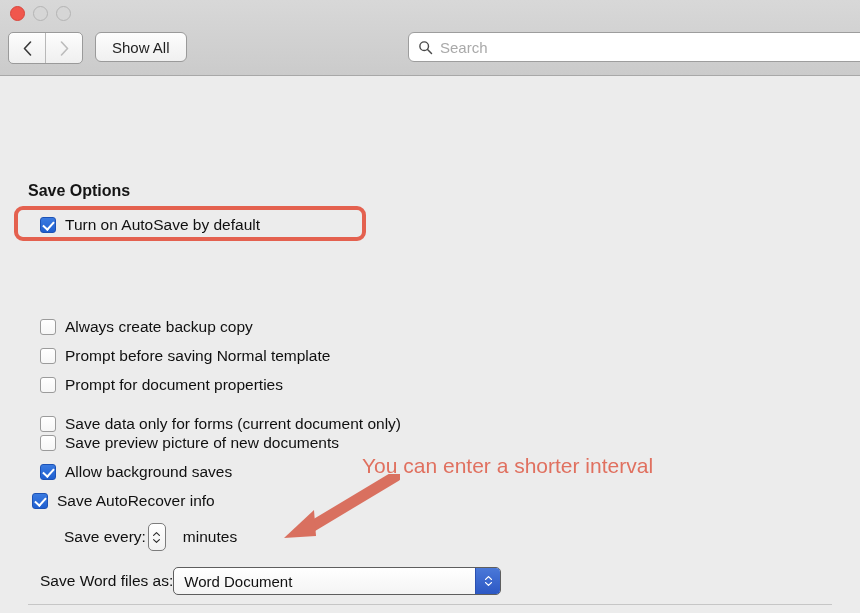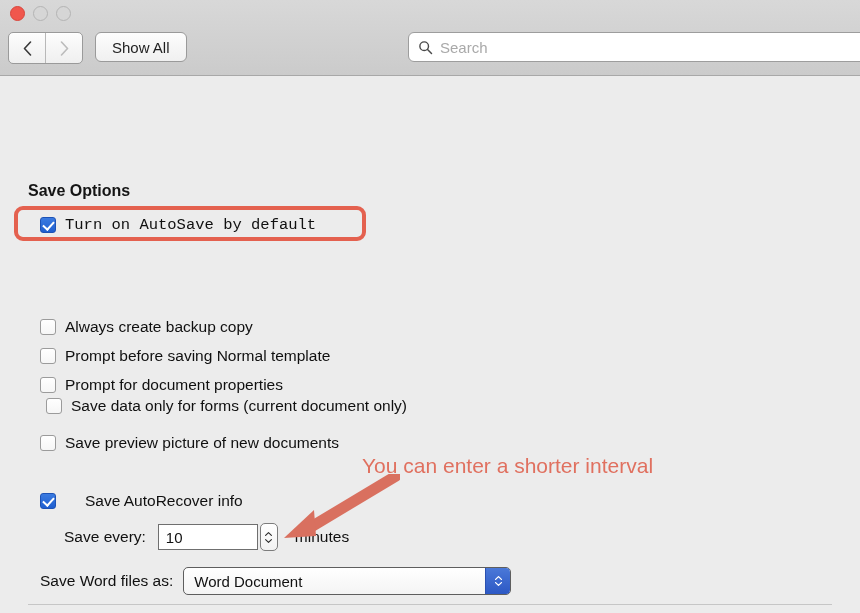--- a/index.html
+++ b/index.html
@@ -346,69 +346,72 @@
       <span class="search-placeholder">Search</span>
     </div>
 
   </div>
 </div>
 
 <div class="content">
 
   <div class="section-title" id="save-options-title">Save Options</div>
 
-  <div class="row" style="left:40px; top:140px;font-family:Liberation Mono, monospace;">
+  <div class="row" style="left:40px; top:140px;">
     <span class="cb on"></span>
     <span class="cb-label">Turn on AutoSave by default</span>
   </div>
   <div class="highlight-rect"></div>
 
 
   <div class="row" style="left:40px; top:242px;">
     <span class="cb off"></span>
     <span class="cb-label">Always create backup copy</span>
   </div>
   <div class="row" style="left:40px; top:271px;">
     <span class="cb off"></span>
     <span class="cb-label">Prompt before saving Normal template</span>
   </div>
   <div class="row" style="left:40px; top:300px;">
     <span class="cb off"></span>
     <span class="cb-label">Prompt for document properties</span>
   </div>
-  <div class="row" style="left:40px; top:321px;margin-left:6px;">
+  <div class="row" style="left:40px; top:339px;">
     <span class="cb off"></span>
     <span class="cb-label">Save data only for forms (current document only)</span>
   </div>
   <div class="row" style="left:40px; top:358px;">
     <span class="cb off"></span>
     <span class="cb-label">Save preview picture of new documents</span>
   </div>
-  <div class="row" style="left:40px; top:416px;gap:20px;">
+  <div class="row" style="left:40px; top:387px;">
+    <span class="cb on"></span>
+    <span class="cb-label">Allow background saves</span>
+  </div>
+  <div class="row" style="left:32px; top:416px;">
     <span class="cb on"></span>
     <span class="cb-label">Save AutoRecover info</span>
   </div>
 
   <div class="row" style="left:64px; top:447px;">
     <span class="field-label">Save every:</span>
-    <span class="num-input">10</span>
     <span class="stepper">
       <svg class="chev" viewBox="0 0 7 4">
         <path d="M0.6 3.4 L3.5 0.6 L6.4 3.4" fill="none" stroke="#2a2a2a" stroke-width="1.1" stroke-linecap="round" stroke-linejoin="round"></path>
       </svg>
       <svg class="chev" viewBox="0 0 7 4">
         <path d="M0.6 0.6 L3.5 3.4 L6.4 0.6" fill="none" stroke="#2a2a2a" stroke-width="1.1" stroke-linecap="round" stroke-linejoin="round"></path>
       </svg>
     </span>
     <span class="field-label" style="margin-left:17px;">minutes</span>
   </div>
 
   <div class="row" style="left:40px; top:491px;">
     <span class="field-label">Save Word files as:</span>
-    <span class="popup" style="width:328px; margin-left:10px;">
+    <span class="popup" style="width:328px; margin-left:0;">
       <span class="val">Word Document</span>
       <span class="arrowbox">
         <svg class="chev" viewBox="0 0 7 4">
           <path d="M0.6 3.4 L3.5 0.6 L6.4 3.4" fill="none" stroke="#ffffff" stroke-width="1.3" stroke-linecap="round" stroke-linejoin="round"></path>
         </svg>
         <svg class="chev" viewBox="0 0 7 4">
           <path d="M0.6 0.6 L3.5 3.4 L6.4 0.6" fill="none" stroke="#ffffff" stroke-width="1.3" stroke-linecap="round" stroke-linejoin="round"></path>
         </svg>
       </span>
     </span>

